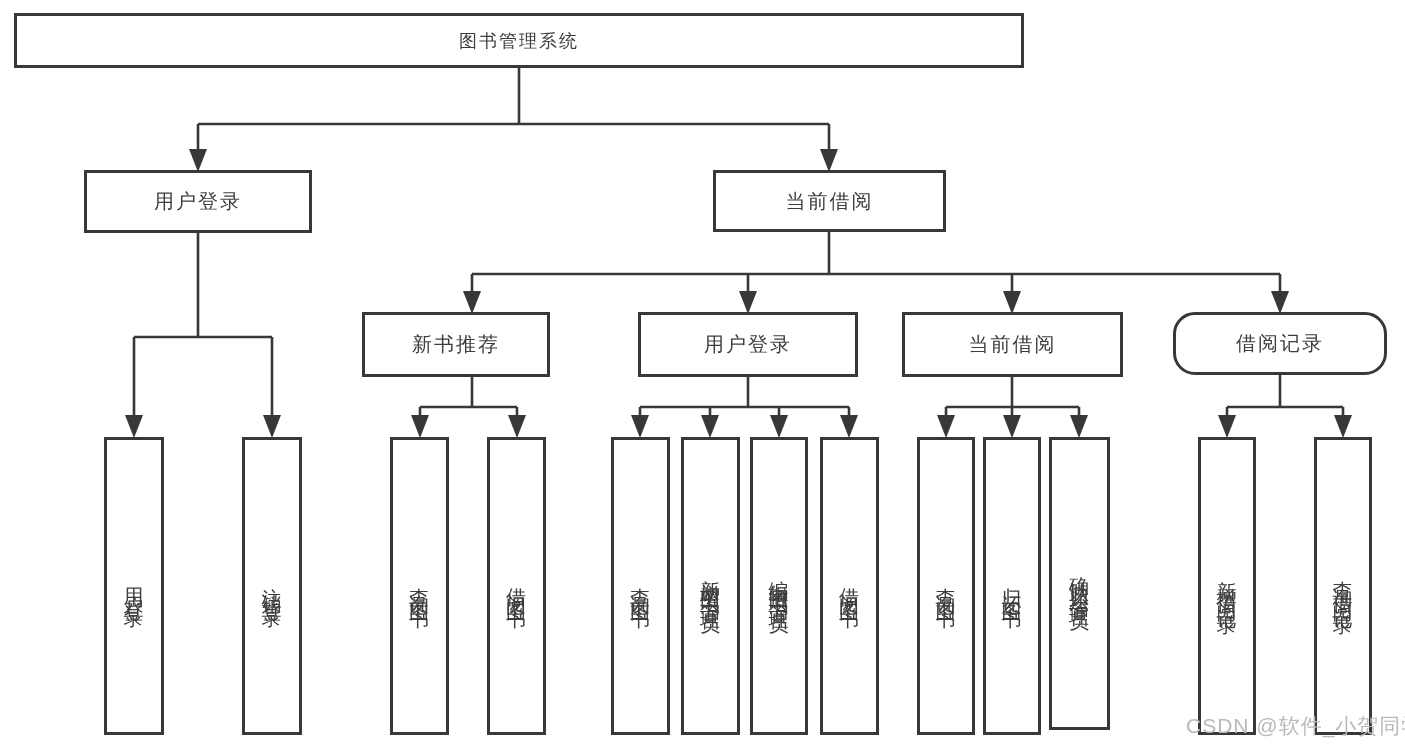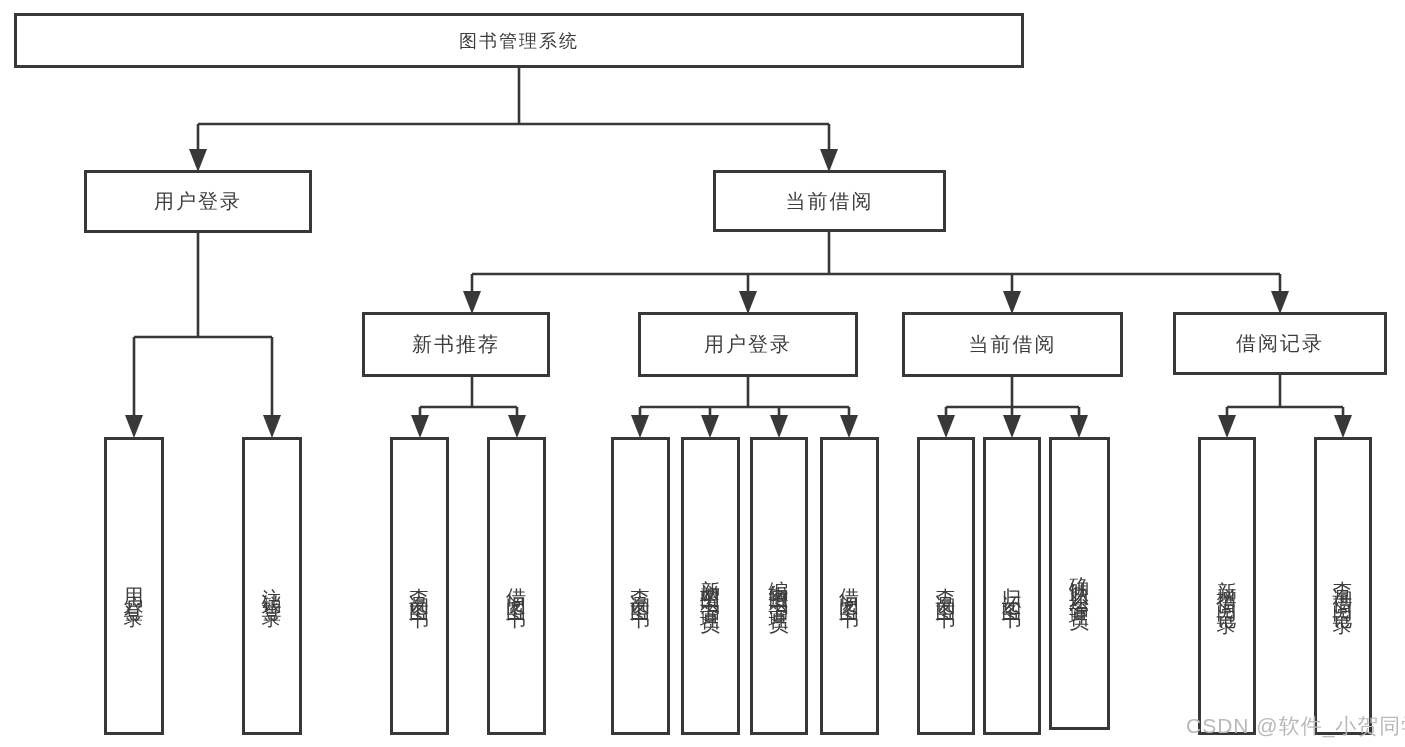--- a/index.html
+++ b/index.html
@@ -109,21 +109,21 @@
 
   <div class="box" style="left:362px; top:312px; width:188px; height:65px;">
     <span class="h-label">新书推荐</span>
   </div>
   <div class="box" style="left:638px; top:312px; width:220px; height:65px;">
     <span class="h-label">用户登录</span>
   </div>
   <div class="box" style="left:902px; top:312px; width:221px; height:65px;">
     <span class="h-label">当前借阅</span>
   </div>
-  <div class="box" style="left:1173px; top:312px; width:214px; height:63px;">
+  <div class="box" style="left:1173px; top:312px; width:214px; height:63px;border-radius:22px;">
     <span class="h-label">借阅记录</span>
   </div>
 
   <div class="box" style="left:104px; top:437px; width:60px; height:298px;">
     <span class="v-label">用户登录</span>
   </div>
   <div class="box" style="left:242px; top:437px; width:60px; height:298px;">
     <span class="v-label">注销登录</span>
   </div>
 

